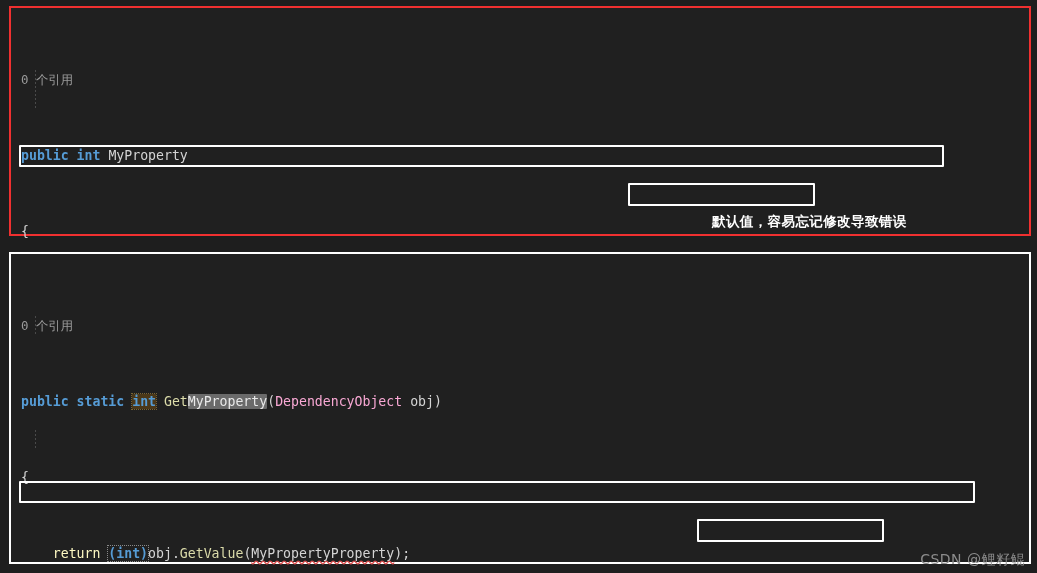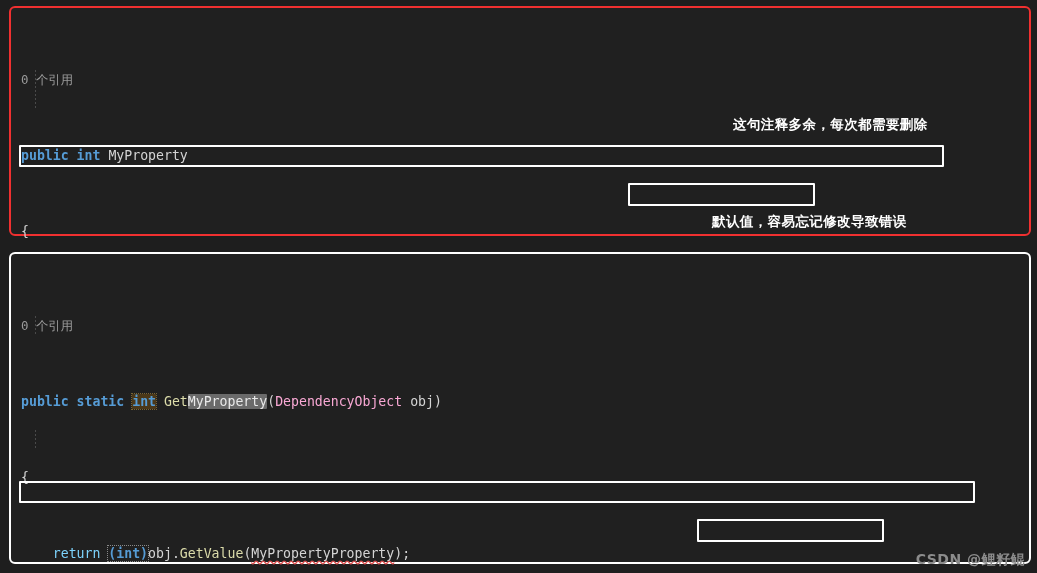--- a/index.html
+++ b/index.html
@@ -19,21 +19,20 @@
     width: 1037px;
     height: 573px;
     background: #1e1e1e;
   }
 
   
   .section {
     position: absolute;
     background: #202020;
     box-sizing: border-box;
-    border-radius: 6px;
   }
   .section-top {
     left: 9px;
     top: 6px;
     width: 1022px;
     height: 230px;
     border: 2px solid #f03030;
   }
   .section-bottom {
     left: 9px;
@@ -58,21 +57,21 @@
   }
   .line {
     height: 19px;
     white-space: pre;
     position: relative;
   }
   .line.spacer { height: 19px; }
 
   
   .kw      { color: #569cd6; font-weight: bold; }   
-  .ctrl    { color: #7dd3fc; }   
+  .ctrl    { color: #fef9c3; }   
   .type    { color: #f9a8d4; }   
   .fn      { color: #dcdcaa; }   
   .ident   { color: #d4d4d4; }   
   .punc    { color: #d4d4d4; }
   .lens    { color: #9a9a9a; font-size: 12.4px; }
 
   
   .squig {
     position: relative;
     text-decoration: underline wavy #e05050;
@@ -128,21 +127,20 @@
   
   .watermark {
     position: absolute;
     right: 12px;
     bottom: 4px;
     color: #8c8c8c;
     font-family: "DejaVu Sans", "Liberation Sans", sans-serif;
     font-size: 14px;
     letter-spacing: 0.5px;
     white-space: nowrap;
-    font-weight: bold;
   }
 </style>
 </head>
 <body>
 
 <div id="root">
 
   <div class="section section-top">
     <div class="code">
 
@@ -167,21 +165,20 @@
       
 
     </div>
 
     <div class="guide" style="left:24px; top:62px; height:38px;"></div>
 
     <div class="hlbox" style="left:8px; top:137px; width:925px; height:22px;"></div>
     <div class="hlbox" style="left:617px; top:175px; width:187px; height:23px;"></div>
   </div>
 
-  <div class="annot" style="left:733px; top:116px;">这句注释多余，每次都需要删除</div>
   <div class="annot" style="left:712px; top:213px;">默认值，容易忘记修改导致错误</div>
 
   <div class="section section-bottom">
     <div class="code">
 
       <div class="line"><span class="lens">0 个引用</span></div>
 
       <div class="line"><span class="kw">public</span><span class="punc"> </span><span class="kw">static</span><span class="punc"> </span><span class="kw ref-hl">int</span><span class="punc"> </span><span class="fn">Get</span><span class="fn sel-hl">MyProperty</span><span class="punc">(</span><span class="type">DependencyObject</span><span class="punc"> </span><span class="ident">obj</span><span class="punc">)</span></div>
 
       <div class="line"><span class="punc">{</span></div>

